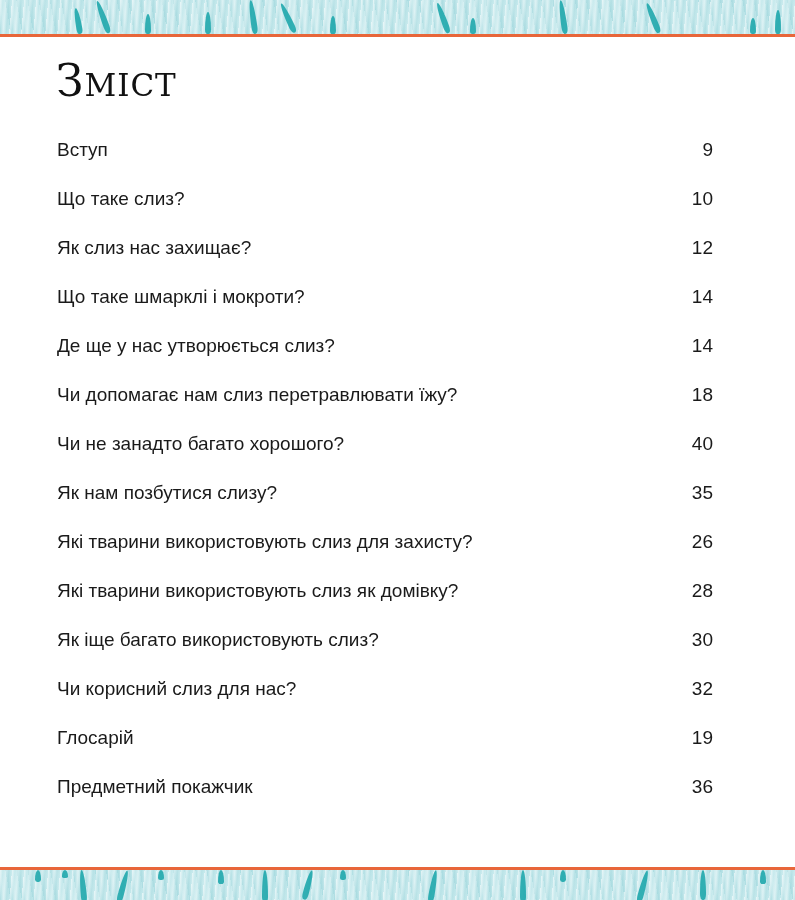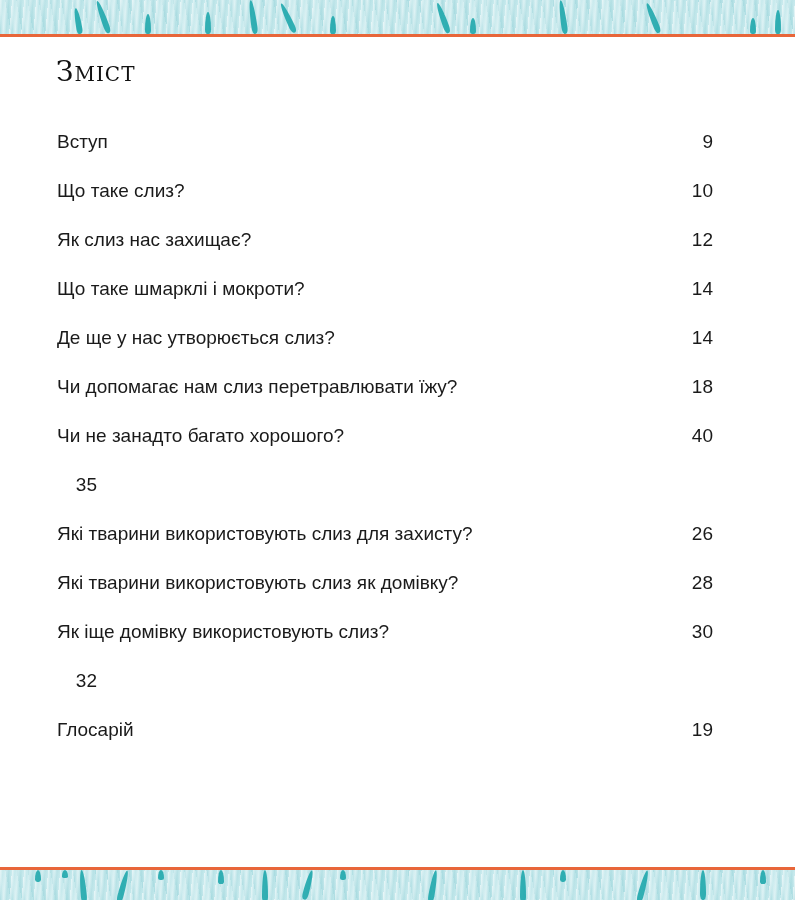--- a/index.html
+++ b/index.html
@@ -20,29 +20,29 @@
   .band.top { top: 0; height: 34px; border-bottom: 3px solid #e8663a; }
   .band.bottom { top: 867px; height: 33px; border-top: 3px solid #e8663a; }
   .spike {
     position: absolute; width: 6px; background: #1fa7ac;
     border-radius: 50% 50% 40% 40% / 80% 80% 20% 20%;
     opacity: 0.9;
   }
   .title {
     position: absolute; left: 56px; top: 55px;
     font-family: "DejaVu Serif", serif;
-    font-size: 28px; letter-spacing: 1px; font-weight: normal;
+    font-size: 44px; letter-spacing: 1px; font-weight: normal;
     font-variant: small-caps;
     color: #111;
   }
   .toc {
     position: absolute; left: 57px; top: 117px; width: 656px;
   }
   .row {
-    display: flex; justify-content: space-between; align-items: center;
+    display: flex; justify-content: space-between; align-items: flex-end;
     height: 49px; font-size: 19px; line-height: 32px;
   }
   .row .page { text-align: right; min-width: 40px; }
 </style>
 </head>
 <body>
 
 <div class="band top">
   <div class="spike" style="left:75px;top:8px;height:26px;transform:rotate(-10deg)"></div>
   <div class="spike" style="left:100px;top:0px;height:34px;transform:rotate(-20deg)"></div>
@@ -84,40 +84,46 @@
   </div>
   <div class="row">
     <span>Чи допомагає нам слиз перетравлювати їжу?</span>
     <span class="page">18</span>
   </div>
   <div class="row">
     <span>Чи не занадто багато хорошого?</span>
     <span class="page">40</span>
   </div>
   <div class="row">
+    <span>Як нам позбутися слизу?</span>
     <span class="page">35</span>
   </div>
   <div class="row">
     <span>Які тварини використовують слиз для захисту?</span>
     <span class="page">26</span>
   </div>
   <div class="row">
     <span>Які тварини використовують слиз як домівку?</span>
     <span class="page">28</span>
   </div>
   <div class="row">
-    <span>Як іще домівку використовують слиз?</span>
+    <span>Як іще багато використовують слиз?</span>
     <span class="page">30</span>
   </div>
   <div class="row">
+    <span>Чи корисний слиз для нас?</span>
     <span class="page">32</span>
   </div>
   <div class="row">
     <span>Глосарій</span>
     <span class="page">19</span>
+  </div>
+  <div class="row">
+    <span>Предметний покажчик</span>
+    <span class="page">36</span>
   </div>
 </div>
 
 <div class="band bottom">
   <div class="spike" style="left:35px;top:0px;height:12px"></div>
   <div class="spike" style="left:62px;top:0px;height:8px"></div>
   <div class="spike" style="left:80px;top:0px;height:33px;transform:rotate(-5deg)"></div>
   <div class="spike" style="left:120px;top:0px;height:33px;transform:rotate(15deg)"></div>
   <div class="spike" style="left:158px;top:0px;height:10px"></div>
   <div class="spike" style="left:218px;top:0px;height:14px"></div>

